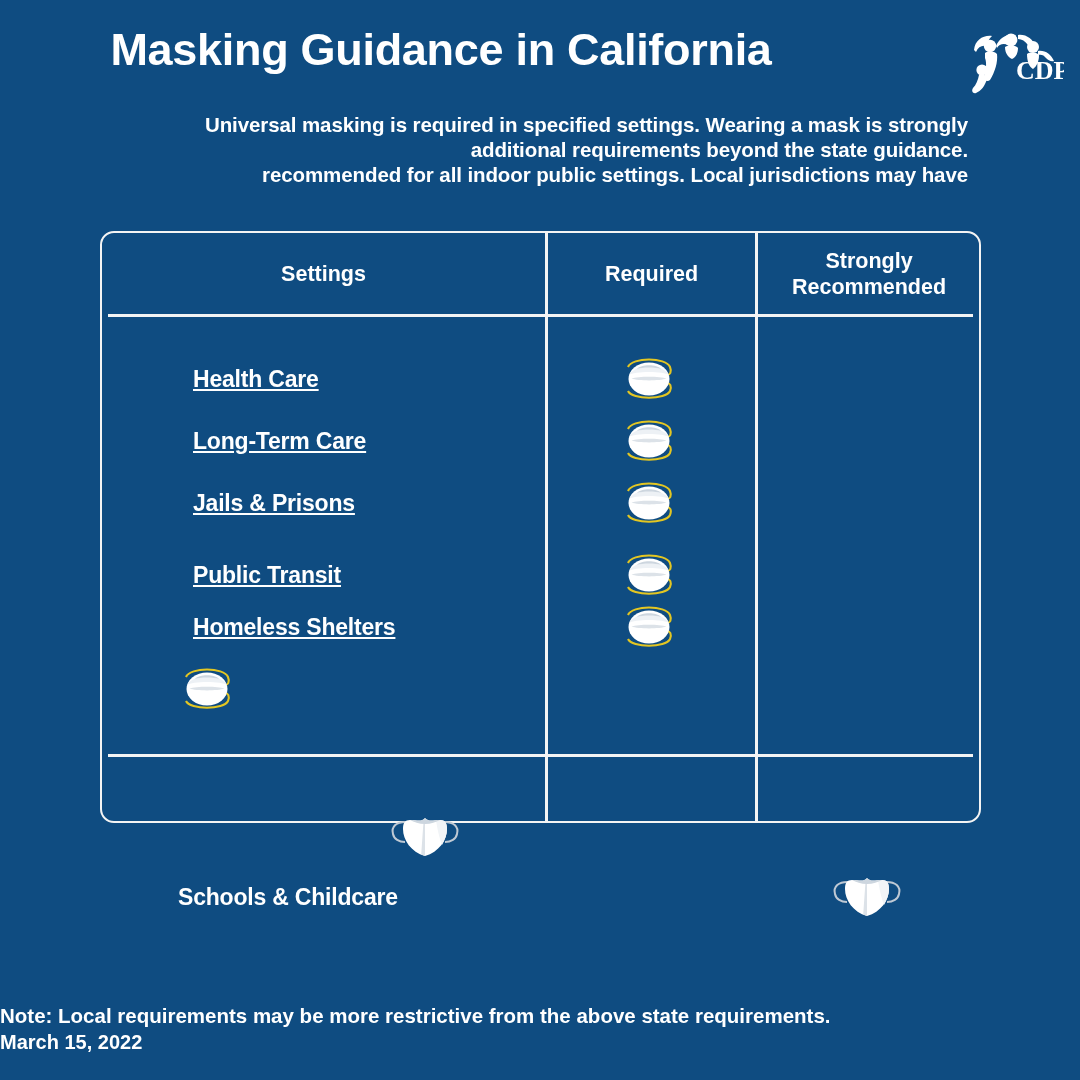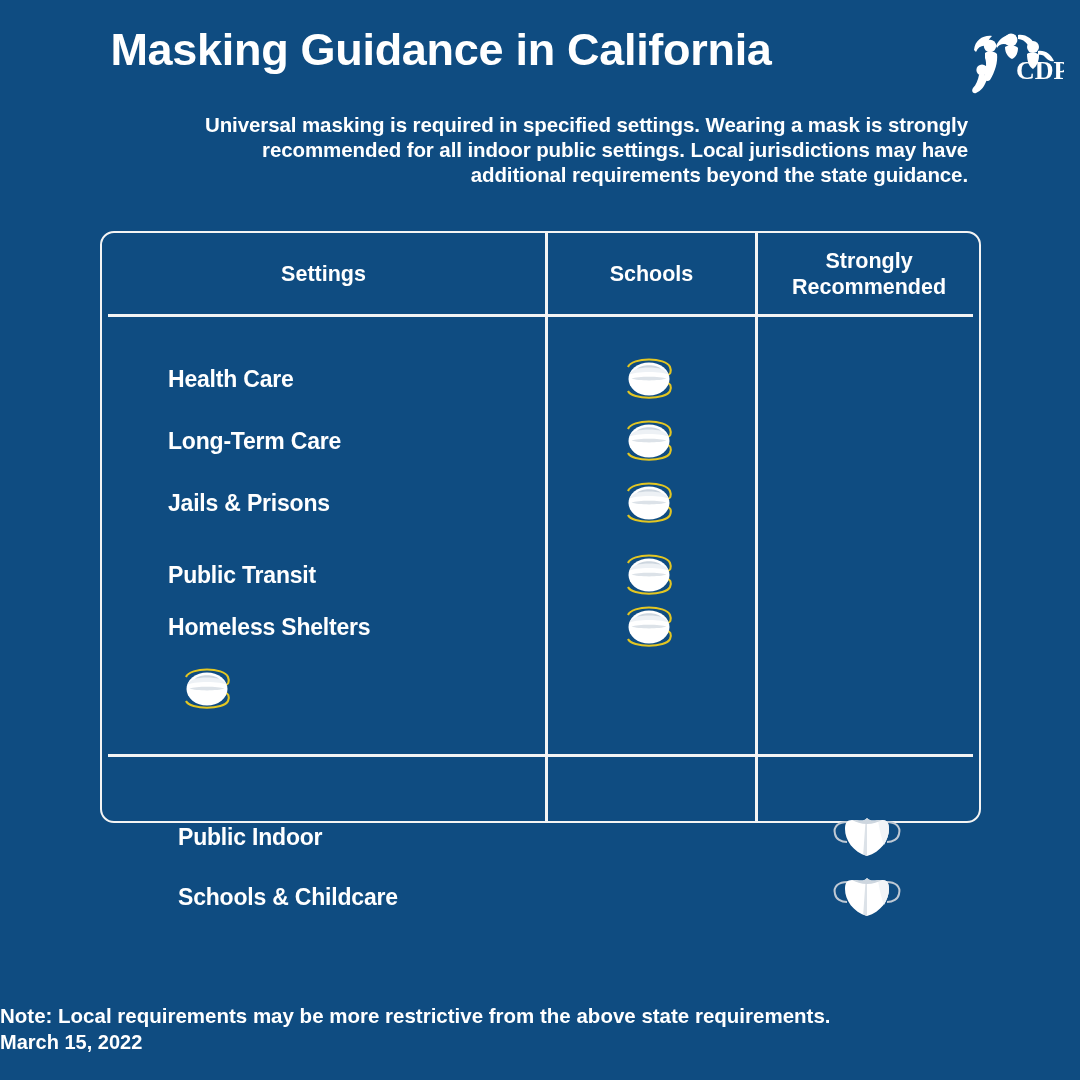--- a/index.html
+++ b/index.html
@@ -86,21 +86,21 @@
 
   .row {
     position:absolute; left:0; width:100%; height:62px;
     display:flex; align-items:center;
   }
   .row .label {
     width:443px;
     color:#FFFFFF; font-weight:bold;
     font-size:23px; letter-spacing:-0.2px;
   }
-  .section-required .row .label { padding-left:66px; }
+  .section-required .row .label { padding-left:91px;text-decoration:underline; }
   .section-recommended .row .label { padding-left:76px; }
 
   .row .cell-req,
   .row .cell-rec {
     display:flex; align-items:center; justify-content:center;
   }
   .row .cell-req { width:210px; }
   .row .cell-rec { width:225px; }
 
   
@@ -140,33 +140,33 @@
         <path d="M78 31 C85 30 91 34 94 41 C91 42 88 40 86 38 C84 35 81 34 78 35 Z"></path>
         <path d="M67 34 C70 32 76 32 79 35 C79 41 77 46 73 49 C69 47 67 41 67 34 Z"></path>
       </g>
 
       <text x="56" y="59" font-family="Liberation Serif, serif" font-size="26" font-weight="bold" fill="#FFFFFF">CDPH</text>
     </svg>
   </div>
 
   <div class="subtitle">
     <div>Universal masking is required in specified settings. Wearing a mask is strongly</div>
+    <div>additional requirements beyond the state guidance.</div>
     <div>recommended for all indoor public settings. Local jurisdictions may have</div>
-    <div>additional requirements beyond the state guidance.</div>
   </div>
 
   <div class="table">
 
     <div class="vline c1"></div>
     <div class="vline c2"></div>
     <div class="hline-head"></div>
     <div class="hline-sec"></div>
 
     <div class="th settings">Settings</div>
-    <div class="th required">Schools</div>
+    <div class="th required">Required</div>
     <div class="th recommend">
       <span>
         <span>Strongly</span><br>
         <span>Recommended</span>
       </span>
     </div>
 
     <div class="section-required">
 
       <div class="row" style="top:32px">
@@ -267,21 +267,20 @@
             <path d="M19 19 C23 14 39 14 43 19 C38 17 24 17 19 19 Z" fill="#CDD6DF"></path>
           </svg>
         </div>
         <div class="cell-rec"></div>
       </div>
     </div>
 
     <div class="section-recommended">
 
       <div class="row" style="top:49px">
-        <div class="label">Public Indoor</div>
         <div class="cell-req"></div>
         <div class="cell-rec">
           <svg width="74" height="56" viewBox="0 0 74 56" aria-hidden="true">
             <g fill="none" stroke="#BFC9D4" stroke-width="2">
               <path d="M20 13 C8 12 3 18 5 25 C6 30 11 33 17 33"></path>
               <path d="M54 13 C66 12 71 18 69 25 C68 30 63 33 57 33"></path>
             </g>
             <path d="M37 9 C40 13 45 11 52 11 C57 11 59 14 59 20
                      C59 31 51 43 37 47 C23 43 15 31 15 20
                      C15 14 17 11 22 11 C29 11 34 13 37 9 Z" fill="#FFFFFF"></path>

